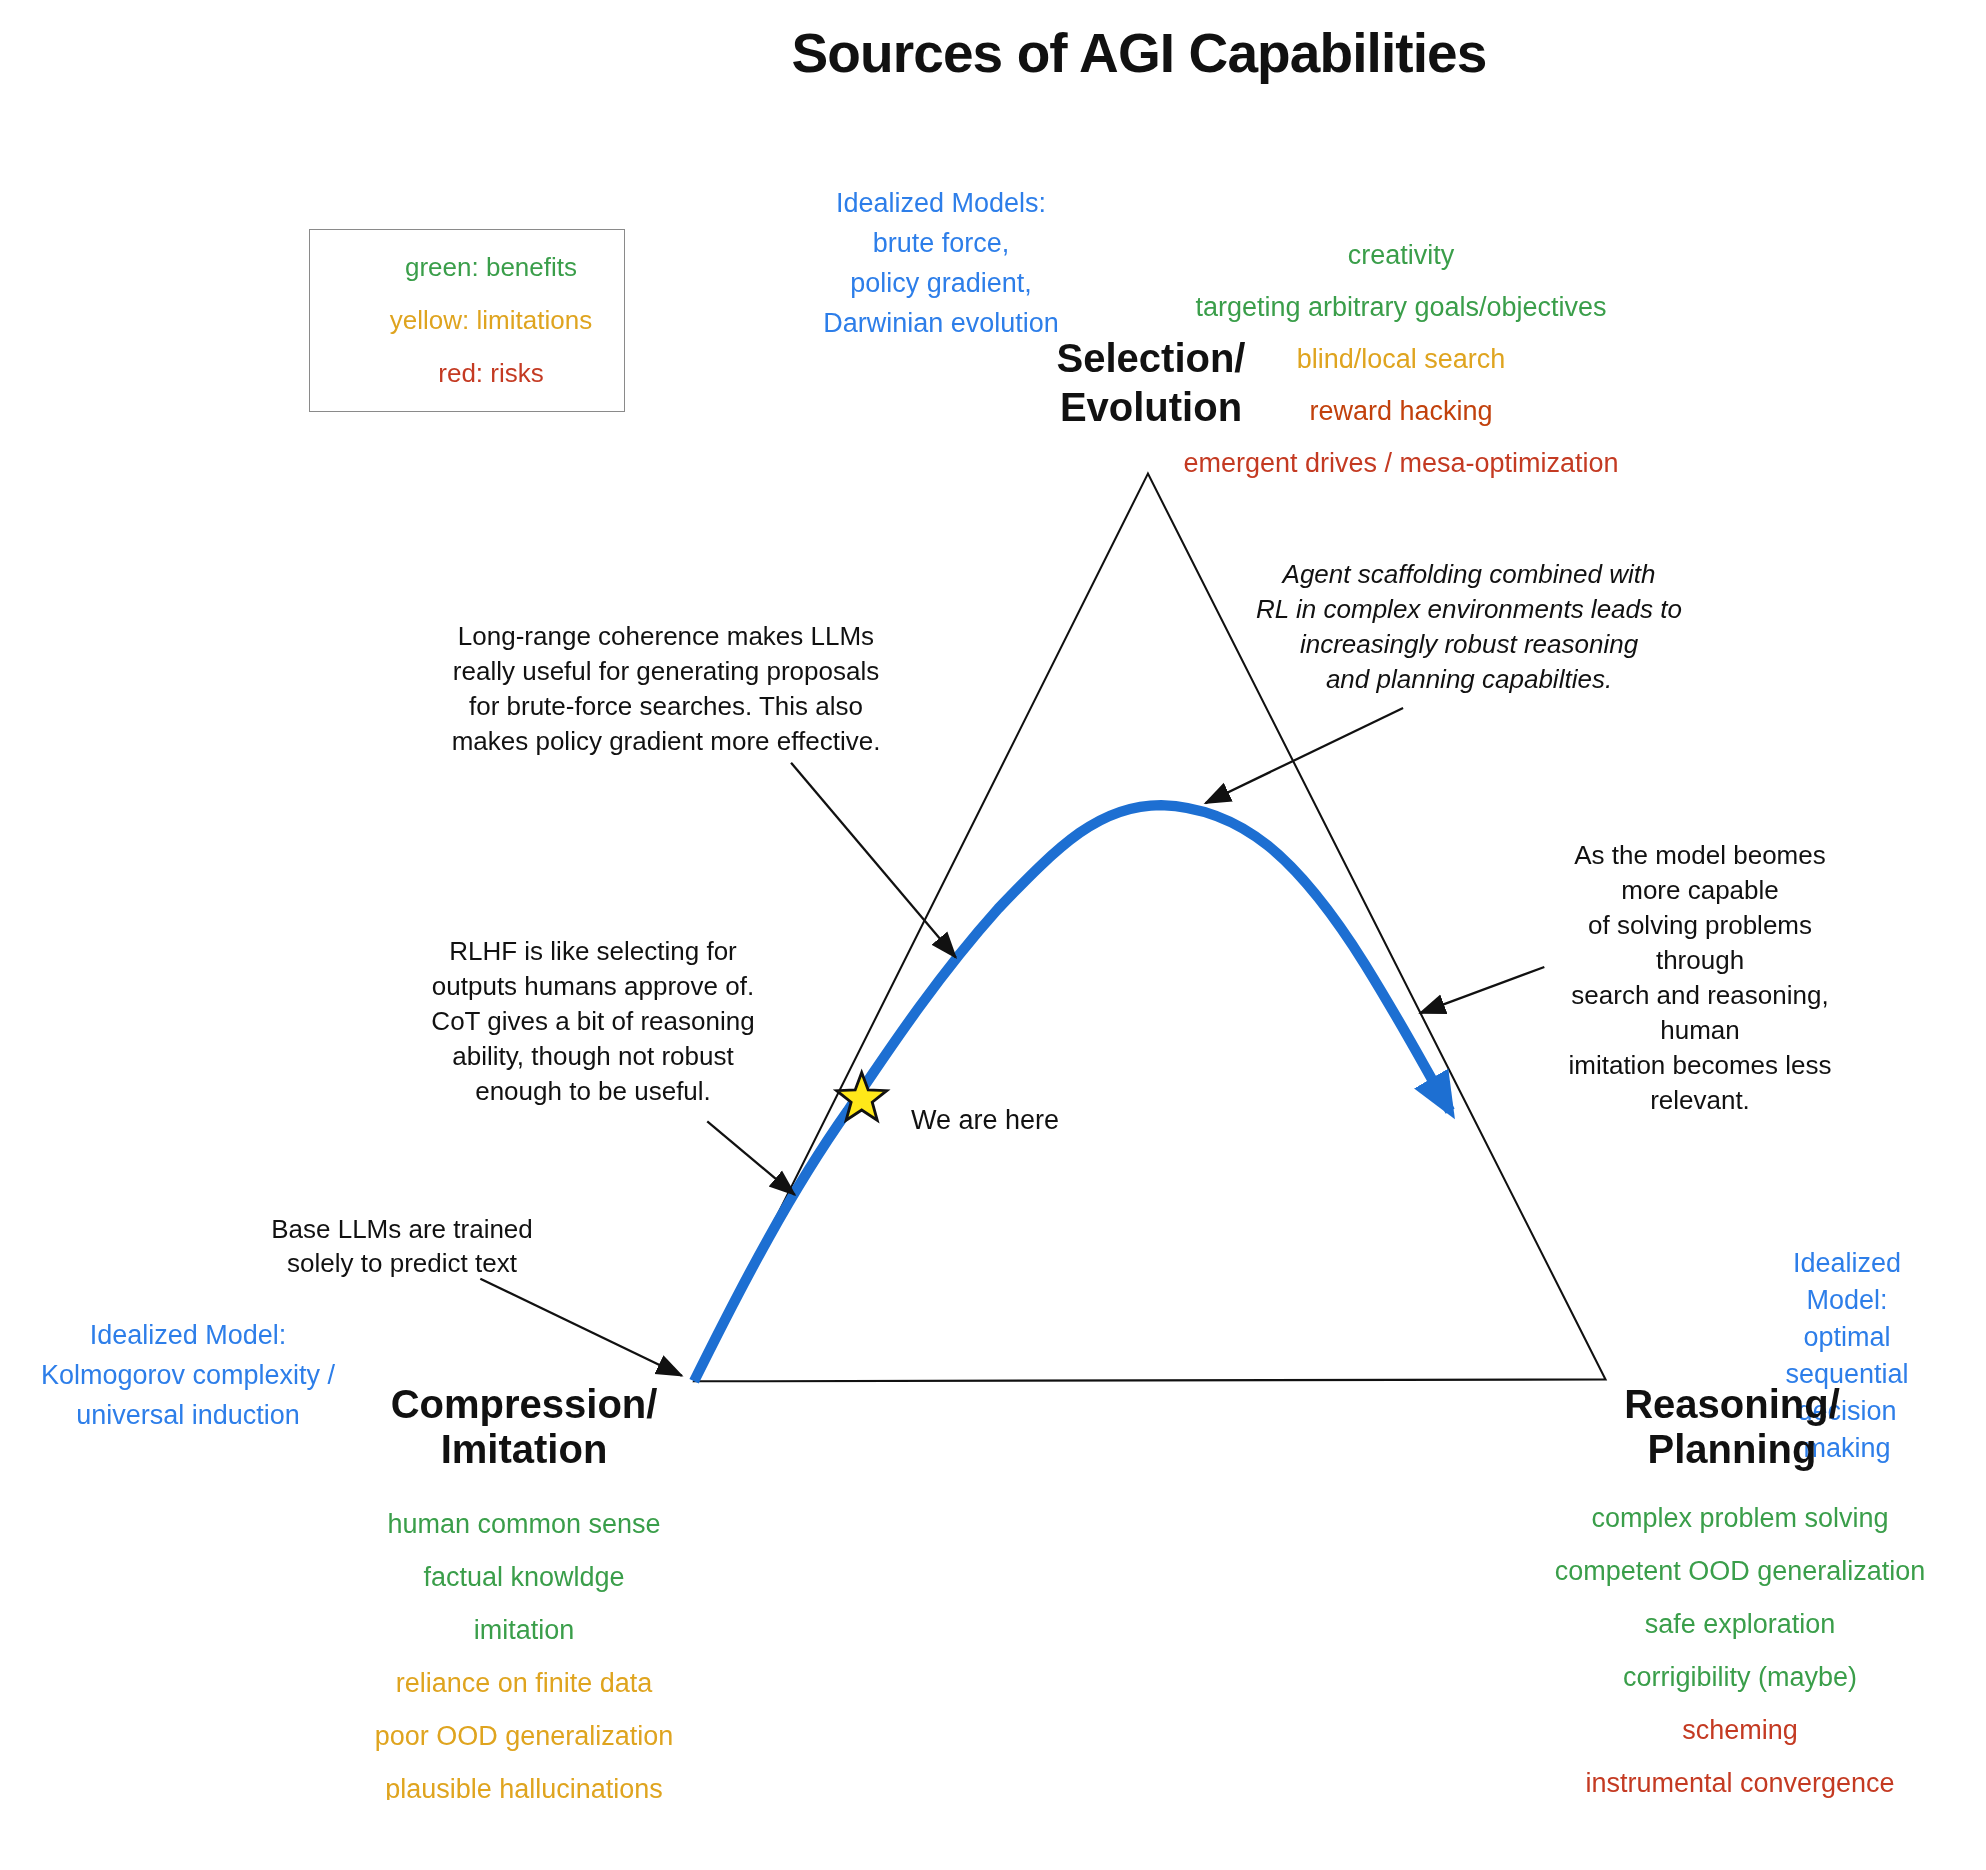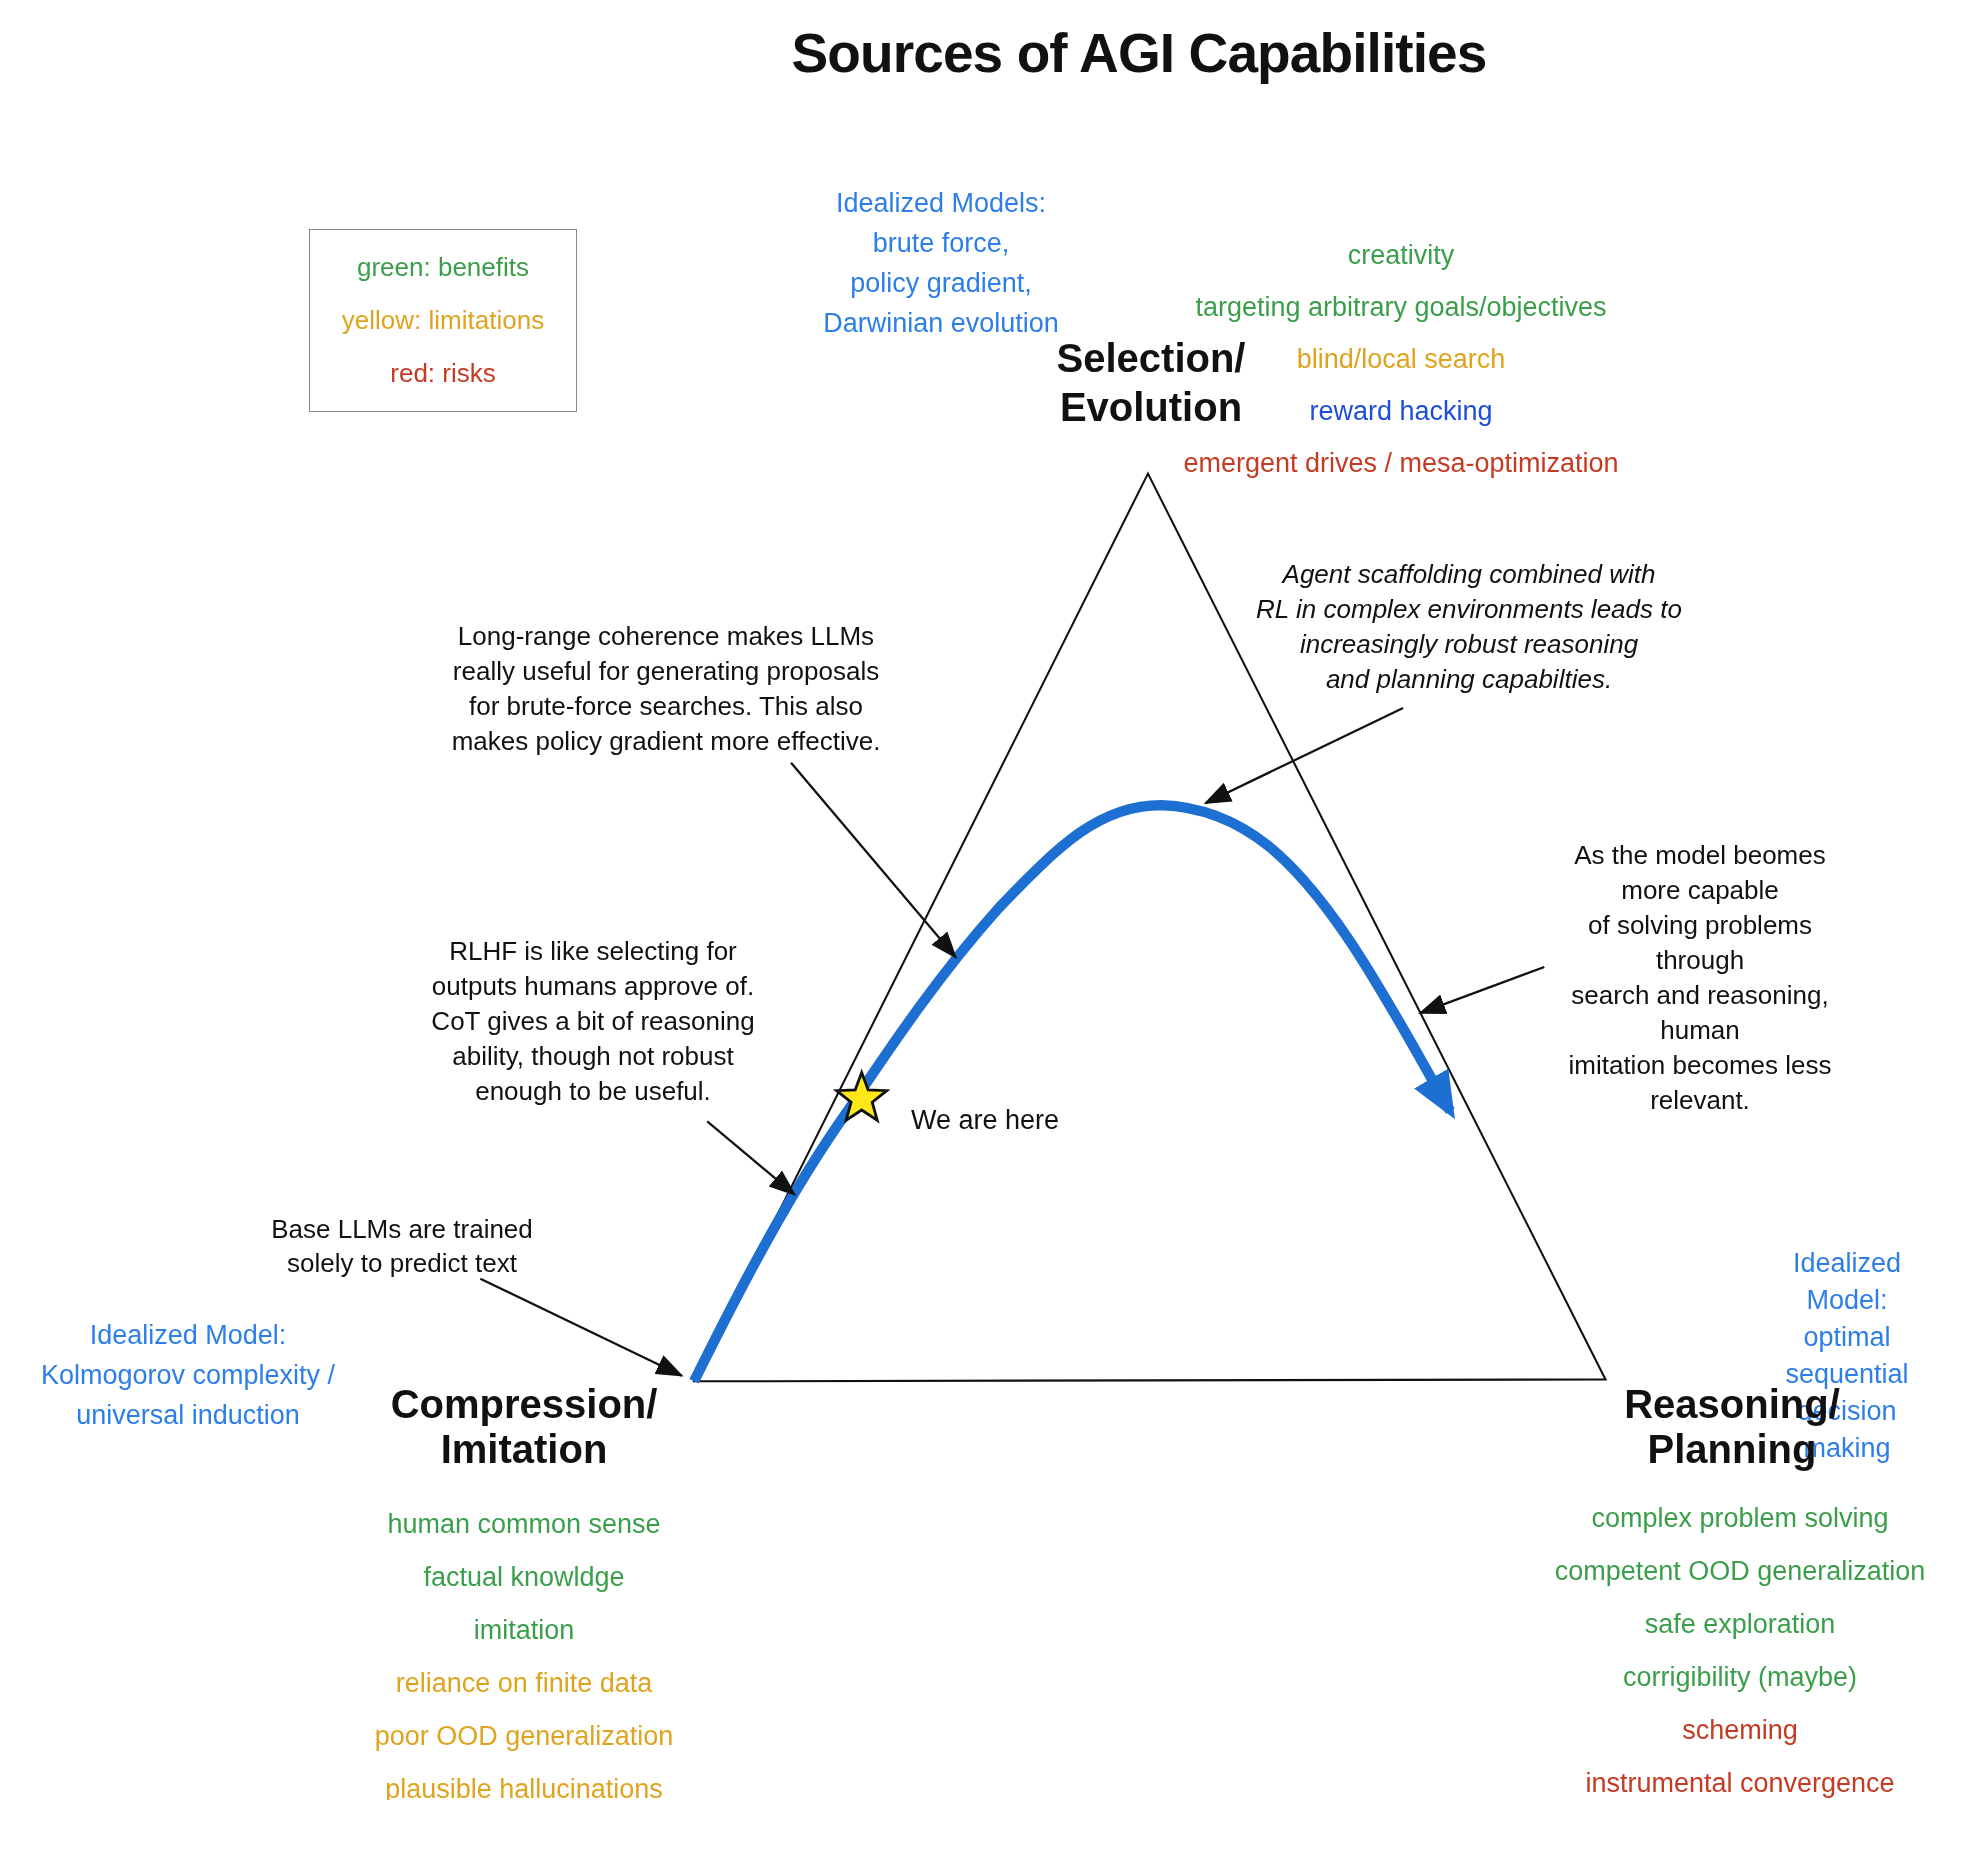--- a/index.html
+++ b/index.html
@@ -58,37 +58,37 @@
     <line x1="1490" y1="752" x2="1280" y2="853" stroke="#111" stroke-width="2.4" marker-end="url(#mBlack)"></line>
     <line x1="1640" y1="1027" x2="1508" y2="1076" stroke="#111" stroke-width="2.4" marker-end="url(#mBlack)"></line>
     <line x1="751" y1="1191" x2="844" y2="1269" stroke="#111" stroke-width="2.4" marker-end="url(#mBlack)"></line>
     <line x1="510" y1="1358" x2="724" y2="1461" stroke="#111" stroke-width="2.4" marker-end="url(#mBlack)"></line>
 
     <polygon points="915,1139 921.9,1157.5 941.6,1158.3 926.2,1170.6 931.5,1189.7 915,1178.8 898.5,1189.7 903.8,1170.6 888.4,1158.3 908.1,1157.5" fill="#ffe819" stroke="#111" stroke-width="3"></polygon>
   </svg>
 
   <div class="abs ctr title" style="left:1139px;top:21px;">Sources of AGI Capabilities</div>
 
-  <div class="abs legend-box" style="left:309px;top:229px;">
+  <div class="abs legend-box" style="left:309px;top:229px;padding-left:48px;">
     <div style="color: rgb(58, 158, 74);">green: benefits</div>
     <div style="color: rgb(223, 164, 31);">yellow: limitations</div>
     <div style="color: rgb(196, 58, 34);">red: risks</div>
   </div>
 
   <div class="abs ctr blue-note" style="left:941px;top:183px;color:#2d7ee9;">Idealized Models:
 brute force,
 policy gradient,
 Darwinian evolution</div>
   <div class="abs ctr vertex-label" style="left:1151px;top:334px;line-height:49px;">Selection/
 Evolution</div>
   <div class="abs vlist top" style="left:1401px;top:229px;transform:translateX(-50%);">
     <div class="li" style="color: rgb(58, 158, 74);">creativity</div>
     <div class="li" style="color: rgb(58, 158, 74);">targeting arbitrary goals/objectives</div>
     <div class="li" style="color: rgb(223, 164, 31);">blind/local search</div>
-    <div class="li" style="color: #1d4ed8;">reward hacking</div>
+    <div class="li" style="color: #c2410c;">reward hacking</div>
     <div class="li" style="color: rgb(196, 58, 34);">emergent drives / mesa-optimization</div>
   </div>
 
   <div class="abs ctr annot" style="left:666px;top:619px;">Long-range coherence makes LLMs
 really useful for generating proposals
 for brute-force searches. This also
 makes policy gradient more effective.</div>
   <div class="abs ctr annot" style="left:1469px;top:557px;font-style:italic;">Agent scaffolding combined with
 RL in complex environments leads to
 increasingly robust reasoning

